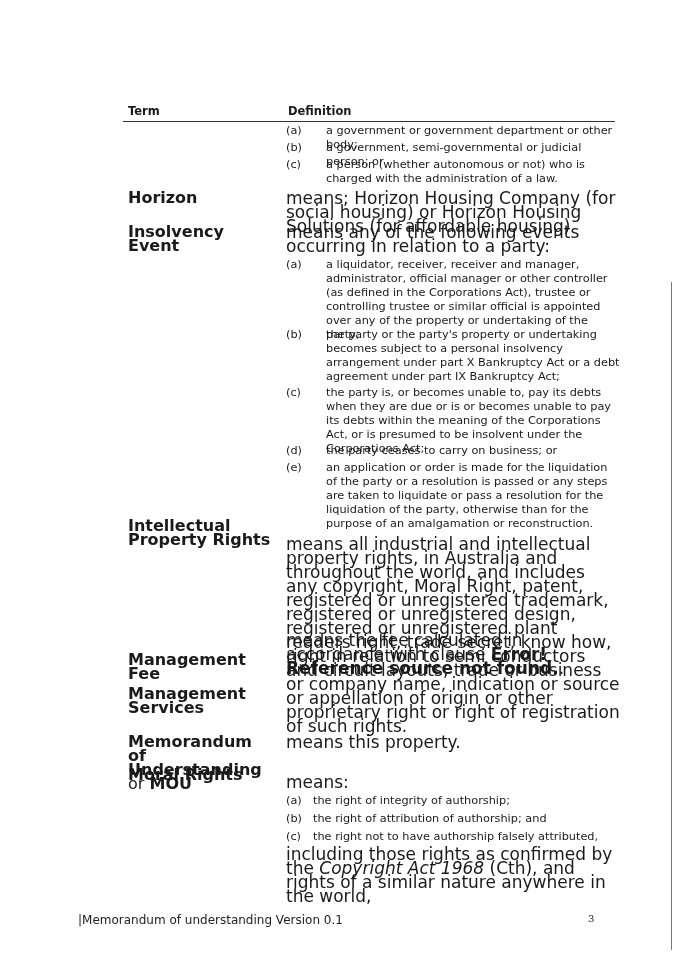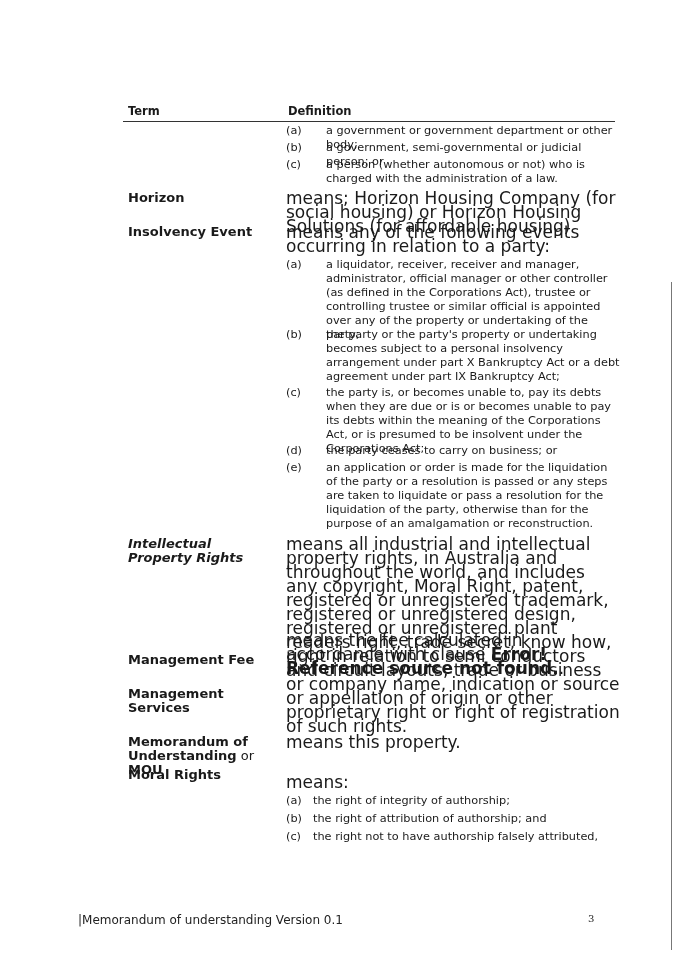--- a/index.html
+++ b/index.html
@@ -3,21 +3,21 @@
   <meta charset="utf-8">
   <style>
     html, body { margin: 0; padding: 0; background: #ffffff; }
     body {
       width: 675px; height: 954px; position: relative; overflow: hidden;
       font-family: "DejaVu Sans", sans-serif; color: #1a1a1a;
     }
     .page { position: absolute; left: 0; top: 0; width: 619px; height: 954px; }
     .abs { position: absolute; }
     .hdr { font-weight: bold; font-size: 11.5px; }
-    .term { position: absolute; left: 128px; width: 150px; font-weight: bold; font-size: 13px; line-height: 14px; }
+    .term { position: absolute; left: 128px; width: 150px; font-weight: bold; font-size: 16px; line-height: 14px; }
     .term .norm { font-weight: normal; margin-top: 17px; }
     .def { position: absolute; left: 286px; width: 335px; font-size: 17px; line-height: 14px; }
     .item { position: absolute; left: 286px; width: 335px; font-size: 11.3px; line-height: 14px; }
     .item .lbl { position: absolute; left: 0; top: 0; }
     .item .txt { position: absolute; left: 40px; width: 295px; top: 0; }
     .item.narrow .txt { left: 27px; width: 308px; }
     .rule { position: absolute; left: 123px; top: 121px; width: 492px; height: 0; border-top: 1.3px solid #333; }
     .scanline { position: absolute; left: 671px; top: 282px; width: 1px; height: 668px; background: #777; }
     .footer { position: absolute; top: 913px; left: 78px; font-size: 12px; color: #222; }
     .pagenum { position: absolute; top: 913px; left: 588px; font-size: 10px; color: #222; font-family: "DejaVu Serif", serif; }
@@ -65,21 +65,21 @@
   </div>
   <div class="item" style="top:444px;">
     <span class="lbl">(d)</span>
     <span class="txt">the party ceases to carry on business; or</span>
   </div>
   <div class="item" style="top:461px;">
     <span class="lbl">(e)</span>
     <span class="txt">an application or order is made for the liquidation of the party or a resolution is passed or any steps are taken to liquidate or pass a resolution for the liquidation of the party, otherwise than for the purpose of an amalgamation or reconstruction.</span>
   </div>
 
-  <div class="term" style="top:537px;font-style:italic;">Intellectual Property Rights</div>
+  <div class="term" style="top:519px;">Intellectual Property Rights</div>
   <div class="def" style="top:537px;">means all industrial and intellectual property rights, in Australia and throughout the world, and includes any copyright, Moral Right, patent, registered or unregistered trademark, registered or unregistered design, registered or unregistered plant readers right, trade secret, know how, right in relation to semi conductors and circuit layouts, trade or business or company name, indication or source or appellation of origin or other proprietary right or right of registration of such rights.</div>
 
   <div class="term" style="top:653px;">Management Fee</div>
   <div class="def" style="top:633px;"><span>means the fee calculated in accordance with clause </span><b class="err">Error! Reference source not found.</b><span>.</span></div>
 
   <div class="term" style="top:687px;">Management Services</div>
 
   <div class="term" style="top:735px; width:140px;"><span>Memorandum of Understanding</span><span class="norm"> or </span><span>MOU</span></div>
   <div class="def" style="top:735px;">means this property.</div>
 
@@ -90,18 +90,19 @@
     <span class="txt">the right of integrity of authorship;</span>
   </div>
   <div class="item narrow" style="top:812px;">
     <span class="lbl">(b)</span>
     <span class="txt">the right of attribution of authorship; and</span>
   </div>
   <div class="item narrow" style="top:830px;">
     <span class="lbl">(c)</span>
     <span class="txt">the right not to have authorship falsely attributed,</span>
   </div>
+  <div class="def" style="top:847px;"><span>including those rights as confirmed by the </span><i>Copyright Act 1968</i><span> (Cth), and rights of a similar nature anywhere in the world,</span></div>
 
   <div class="footer">|Memorandum of understanding Version 0.1</div>
   <div class="pagenum">3</div>
 
   <div class="scanline"></div>
 </div>
 
 </body></html>

